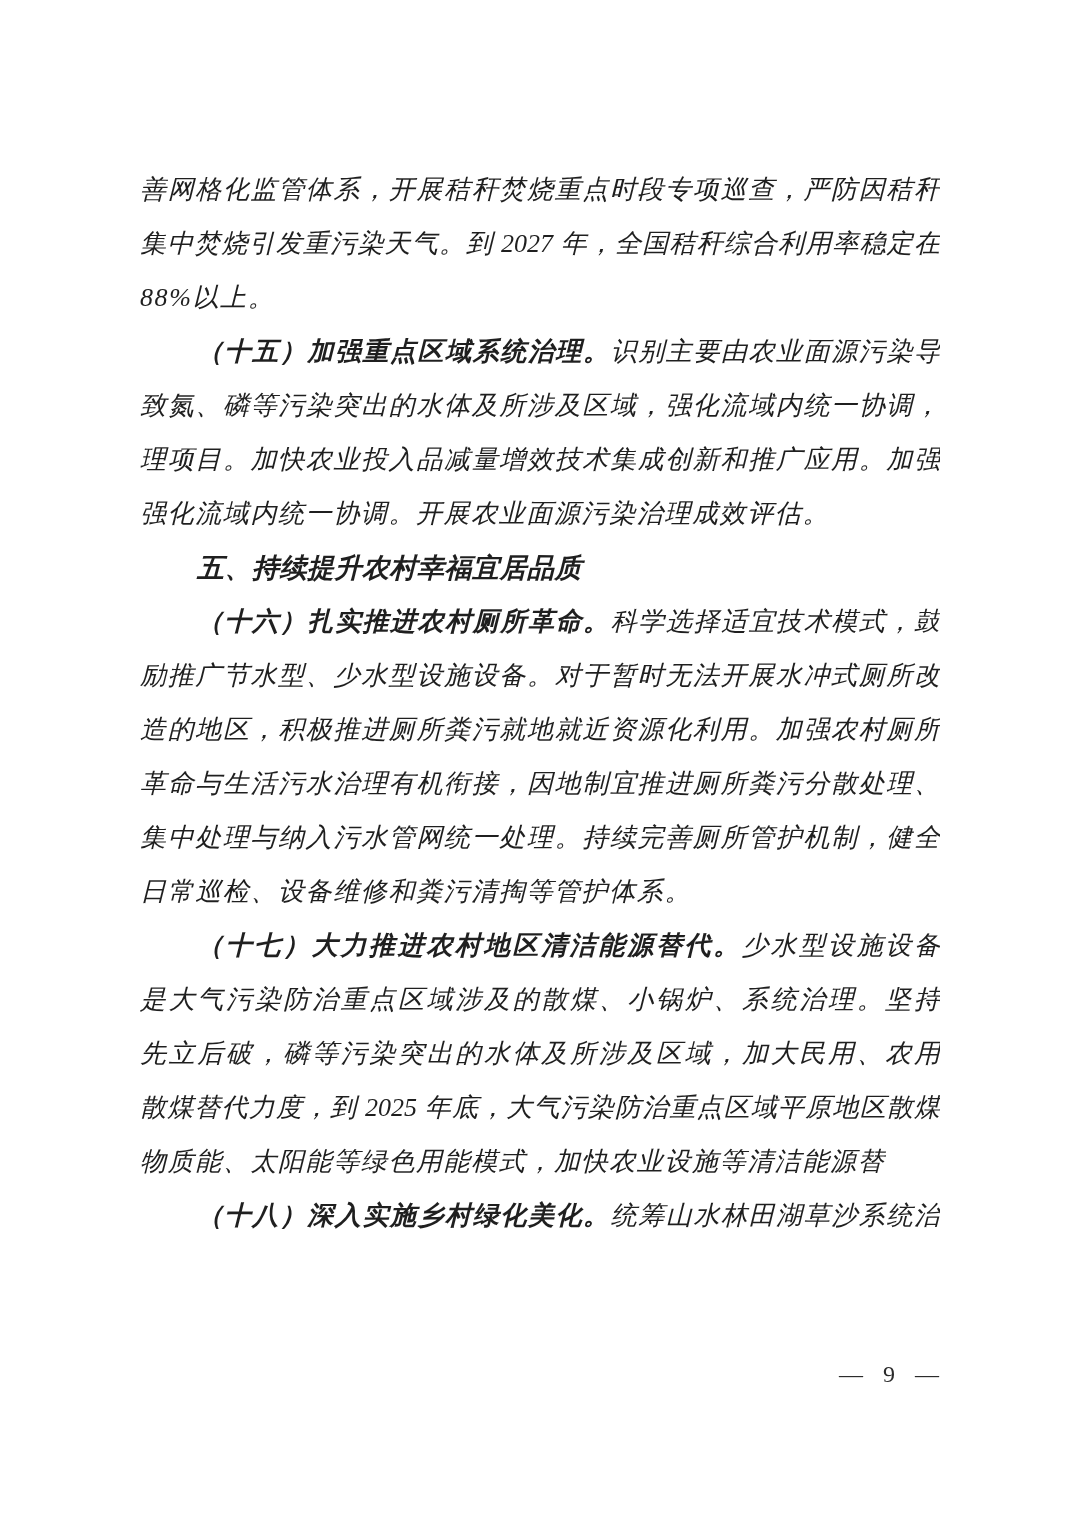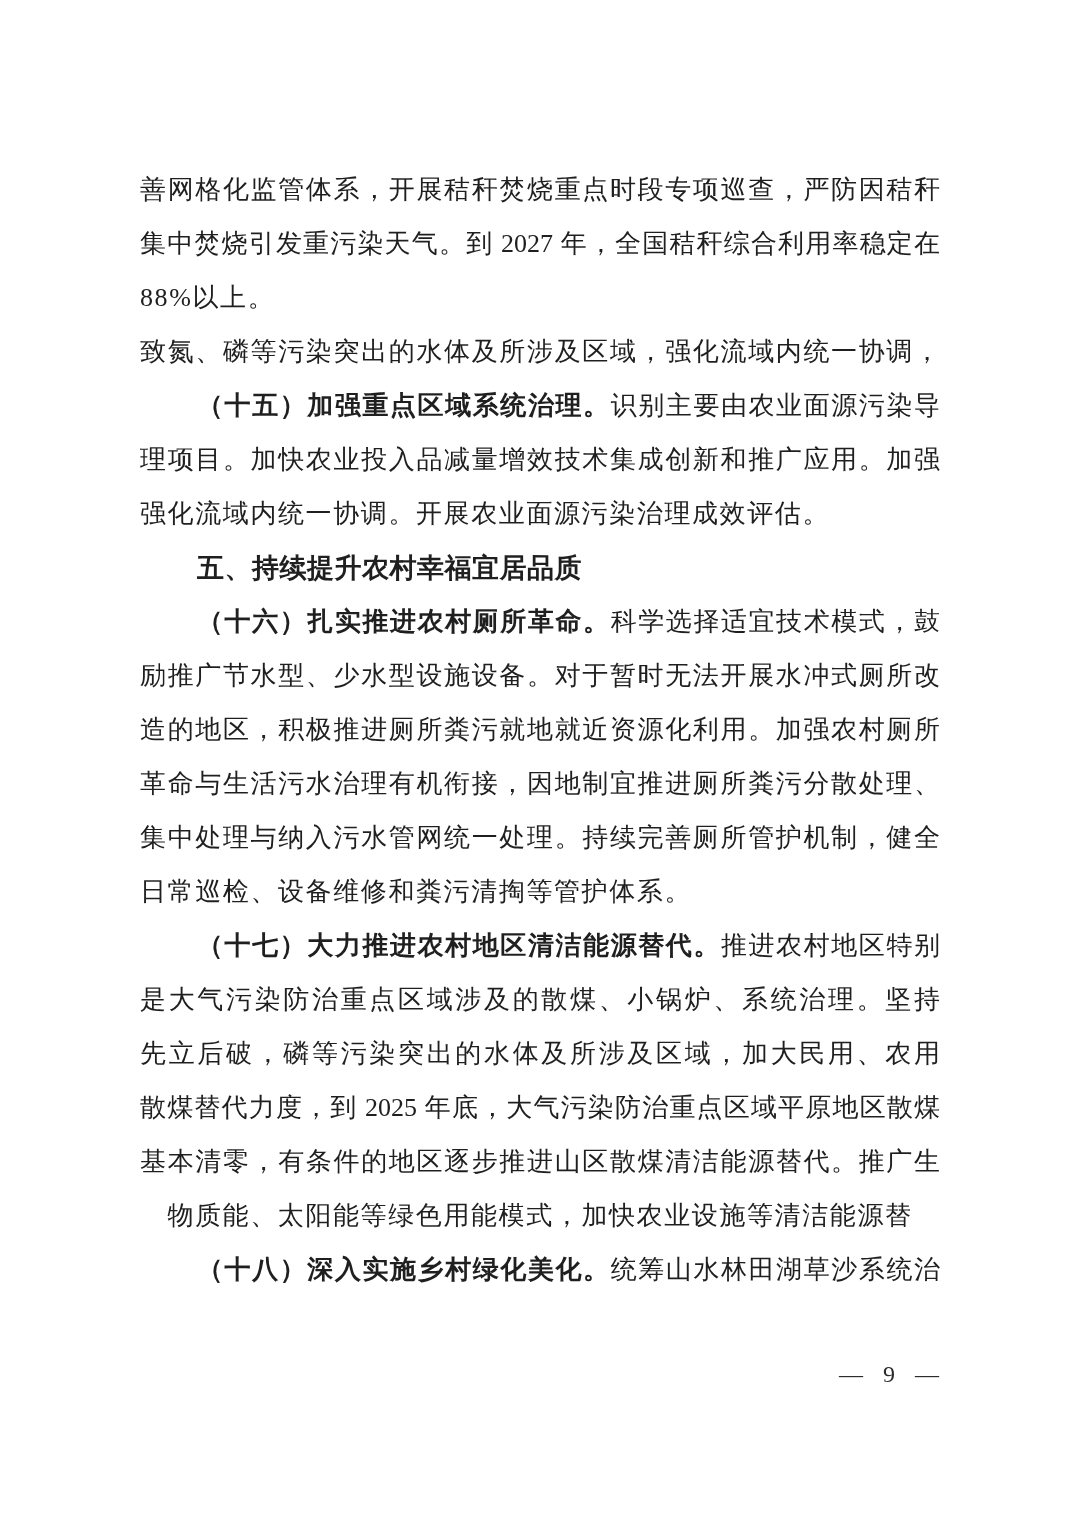--- a/index.html
+++ b/index.html
@@ -24,26 +24,27 @@
     width: 800px;
   }
   .line {
     height: 54px;
     line-height: 54px;
     font-size: 26px;
     text-align: justify;
     text-align-last: justify;
     overflow: hidden;
     white-space: normal;
+    font-style: italic;
   }
   .line.indent {
     padding-left: 57px;
   }
   .line.end {
-    text-align: center;
+    text-align: left;
     text-align-last: left;
     letter-spacing: 1.6px;
   }
   .line.heading {
     font-family: "Liberation Sans", "DejaVu Sans", sans-serif;
     font-weight: 700;
     font-size: 27px;
     text-align: left;
     text-align-last: left;
     letter-spacing: 0.5px;
@@ -64,33 +65,32 @@
   }
 </style>
 </head>
 <body>
 
 <div class="page">
   <div class="text-block">
       <div class="line"><span>善网格化监管体系，开展秸秆焚烧重点时段专项巡查，严防因秸秆</span></div>
       <div class="line"><span>集中焚烧引发重污染天气。到 2027 年，全国秸秆综合利用率稳定在</span></div>
       <div class="line end"><span>88%以上。</span></div>
+      <div class="line indent"><span class="lead">（十五）加强重点区域系统治理。</span><span>识别主要由农业面源污染导</span></div>
       <div class="line"><span>致氮、磷等污染突出的水体及所涉及区域，强化流域内统一协调，</span></div>
-      <div class="line indent"><span class="lead">（十五）加强重点区域系统治理。</span><span>识别主要由农业面源污染导</span></div>
       <div class="line"><span>理项目。加快农业投入品减量增效技术集成创新和推广应用。加强</span></div>
       <div class="line end"><span>强化流域内统一协调。开展农业面源污染治理成效评估。</span></div>
       <div class="line heading indent end"><span class="lead">五、持续提升农村幸福宜居品质</span></div>
       <div class="line indent"><span class="lead">（十六）扎实推进农村厕所革命。</span><span>科学选择适宜技术模式，鼓</span></div>
       <div class="line"><span>励推广节水型、少水型设施设备。对于暂时无法开展水冲式厕所改</span></div>
       <div class="line"><span>造的地区，积极推进厕所粪污就地就近资源化利用。加强农村厕所</span></div>
       <div class="line"><span>革命与生活污水治理有机衔接，因地制宜推进厕所粪污分散处理、</span></div>
       <div class="line"><span>集中处理与纳入污水管网统一处理。持续完善厕所管护机制，健全</span></div>
       <div class="line end"><span>日常巡检、设备维修和粪污清掏等管护体系。</span></div>
-      <div class="line indent"><span class="lead">（十七）大力推进农村地区清洁能源替代。</span><span>推进农村地区特别</span></div>
+      <div class="line indent"><span class="lead">（十七）大力推进农村地区清洁能源替代。</span><span>少水型设施设备</span></div>
       <div class="line"><span>是大气污染防治重点区域涉及的散煤、小锅炉、系统治理。坚持</span></div>
       <div class="line"><span>先立后破，磷等污染突出的水体及所涉及区域，加大民用、农用</span></div>
       <div class="line"><span>散煤替代力度，到 2025 年底，大气污染防治重点区域平原地区散煤</span></div>
-      <div class="line"><span>基本清零，有条件的地区逐步推进山区散煤清洁能源替代。推广生</span></div>
       <div class="line end"><span>物质能、太阳能等绿色用能模式，加快农业设施等清洁能源替代。</span></div>
       <div class="line indent"><span class="lead">（十八）深入实施乡村绿化美化。</span><span>统筹山水林田湖草沙系统治</span></div>
     </div>
   <div class="page-number">— 9 —</div>
 </div>
 
 </body></html>

